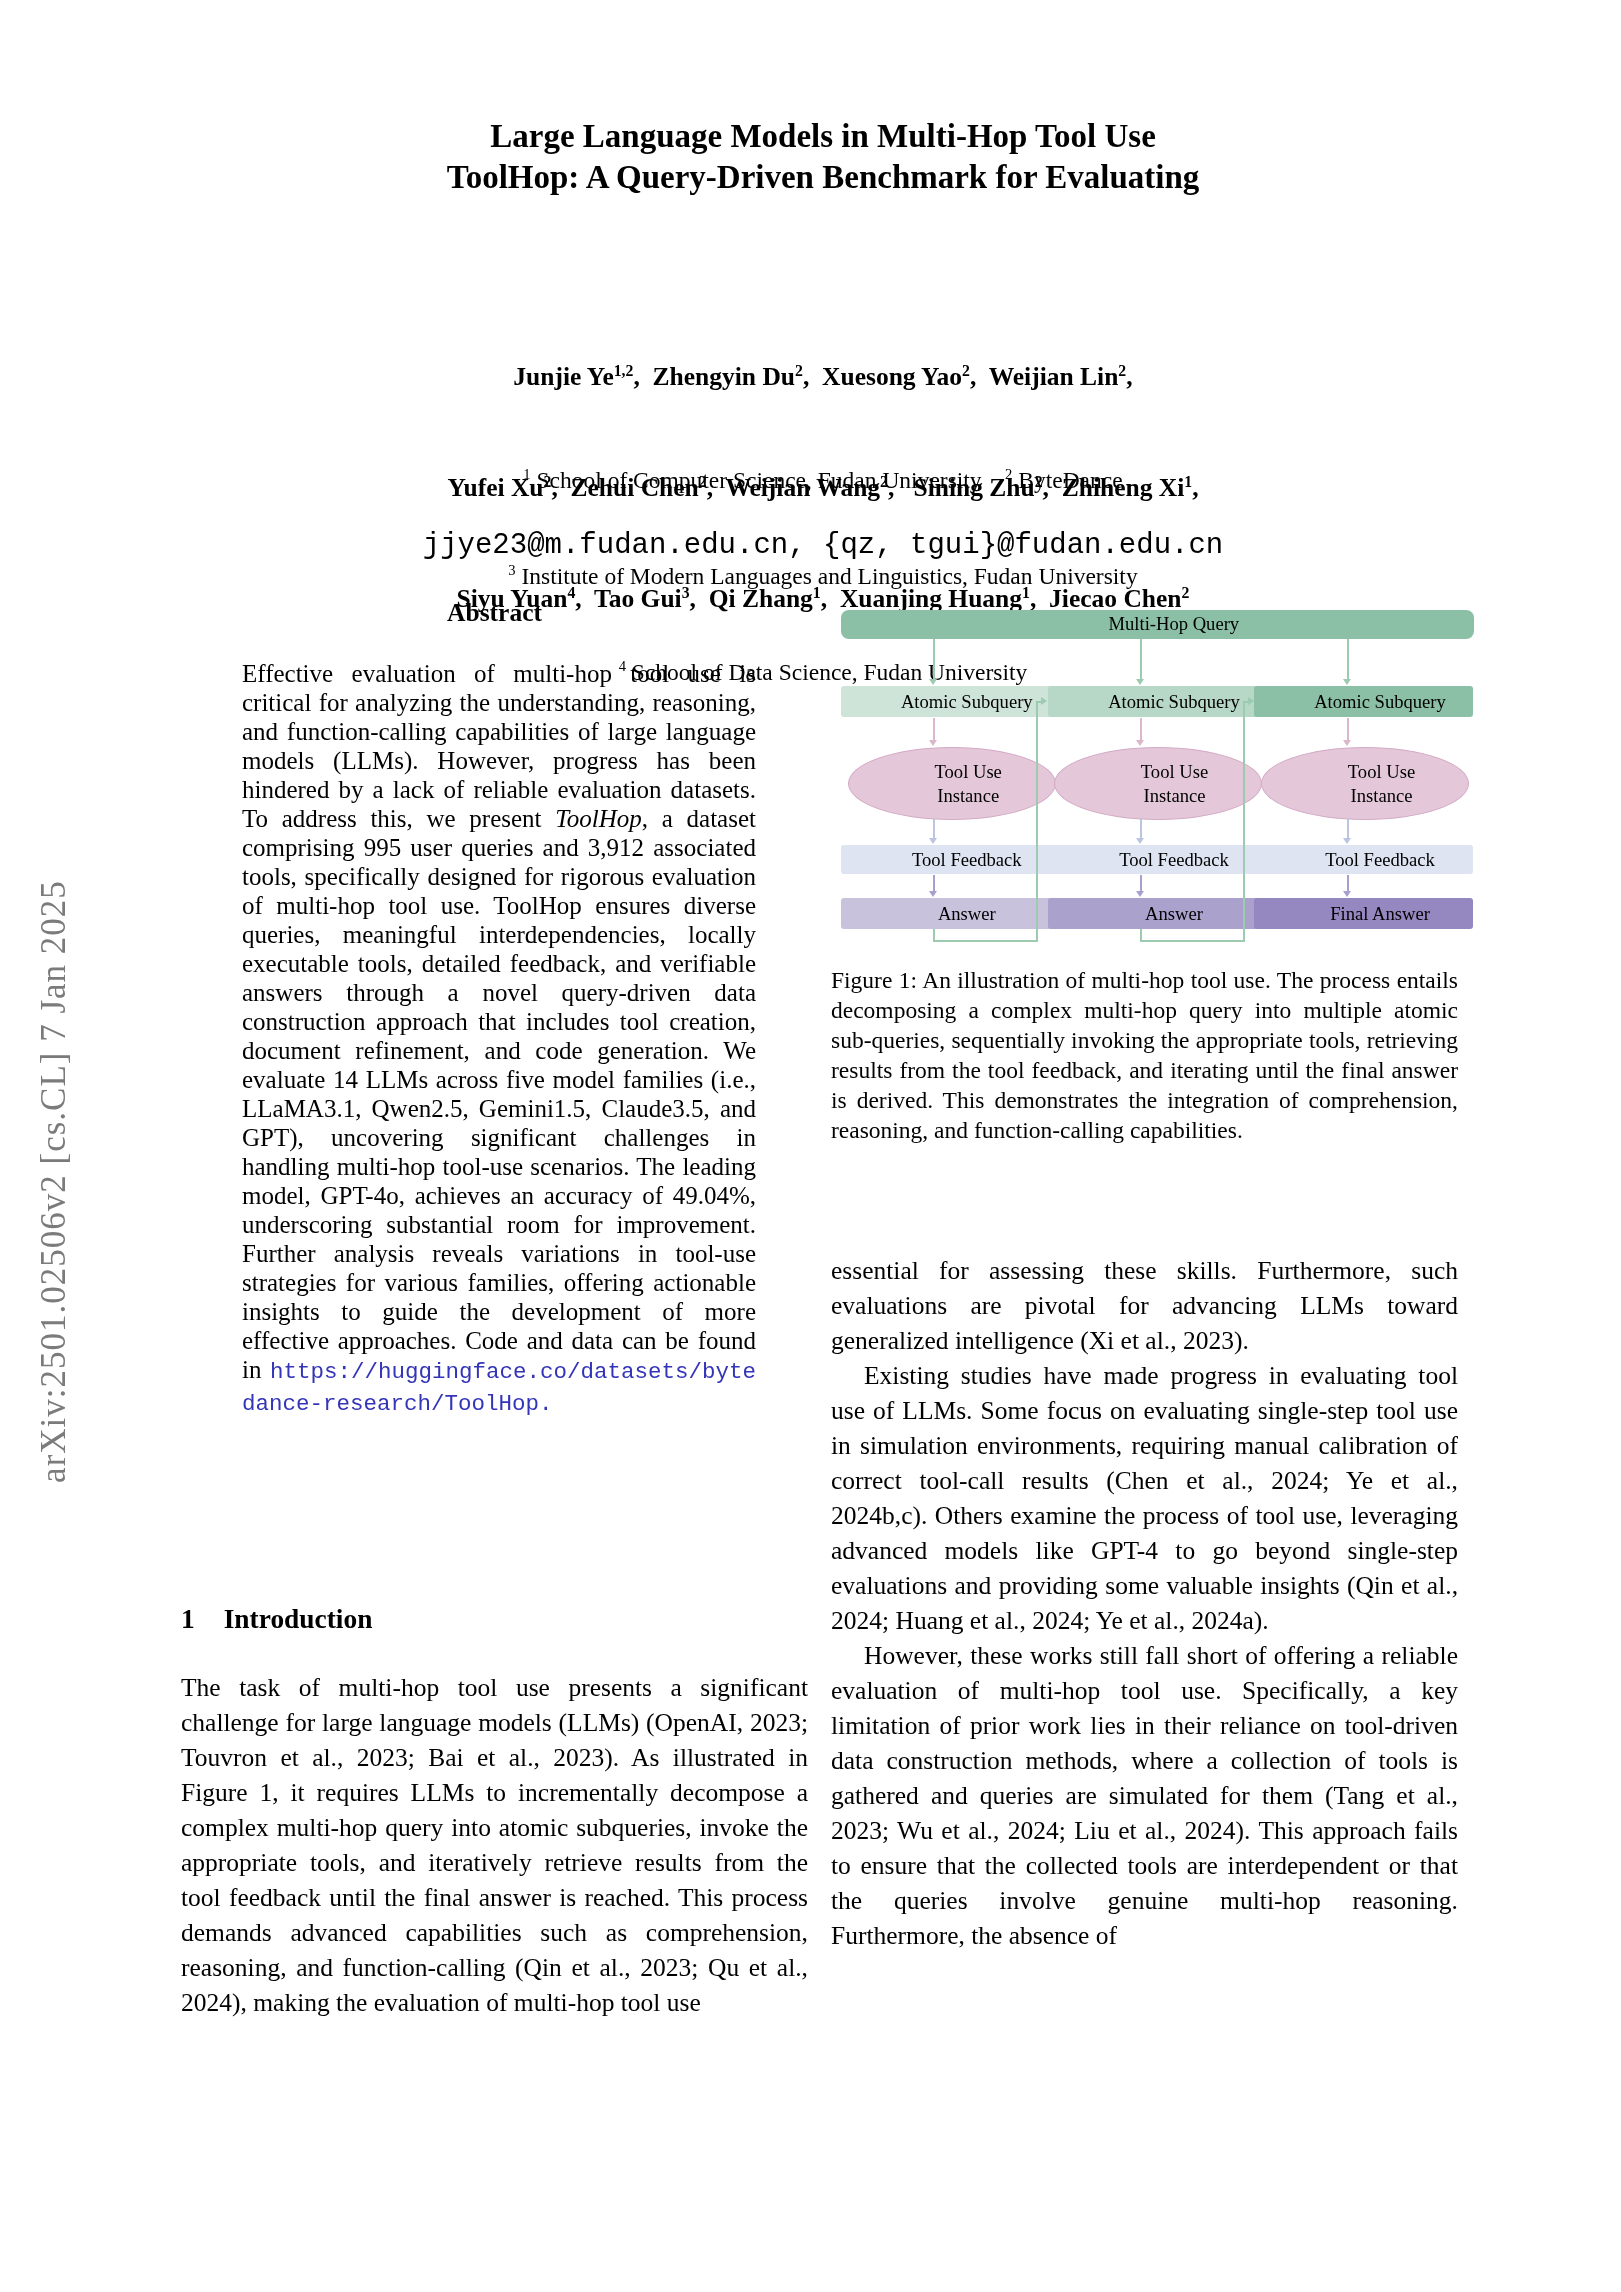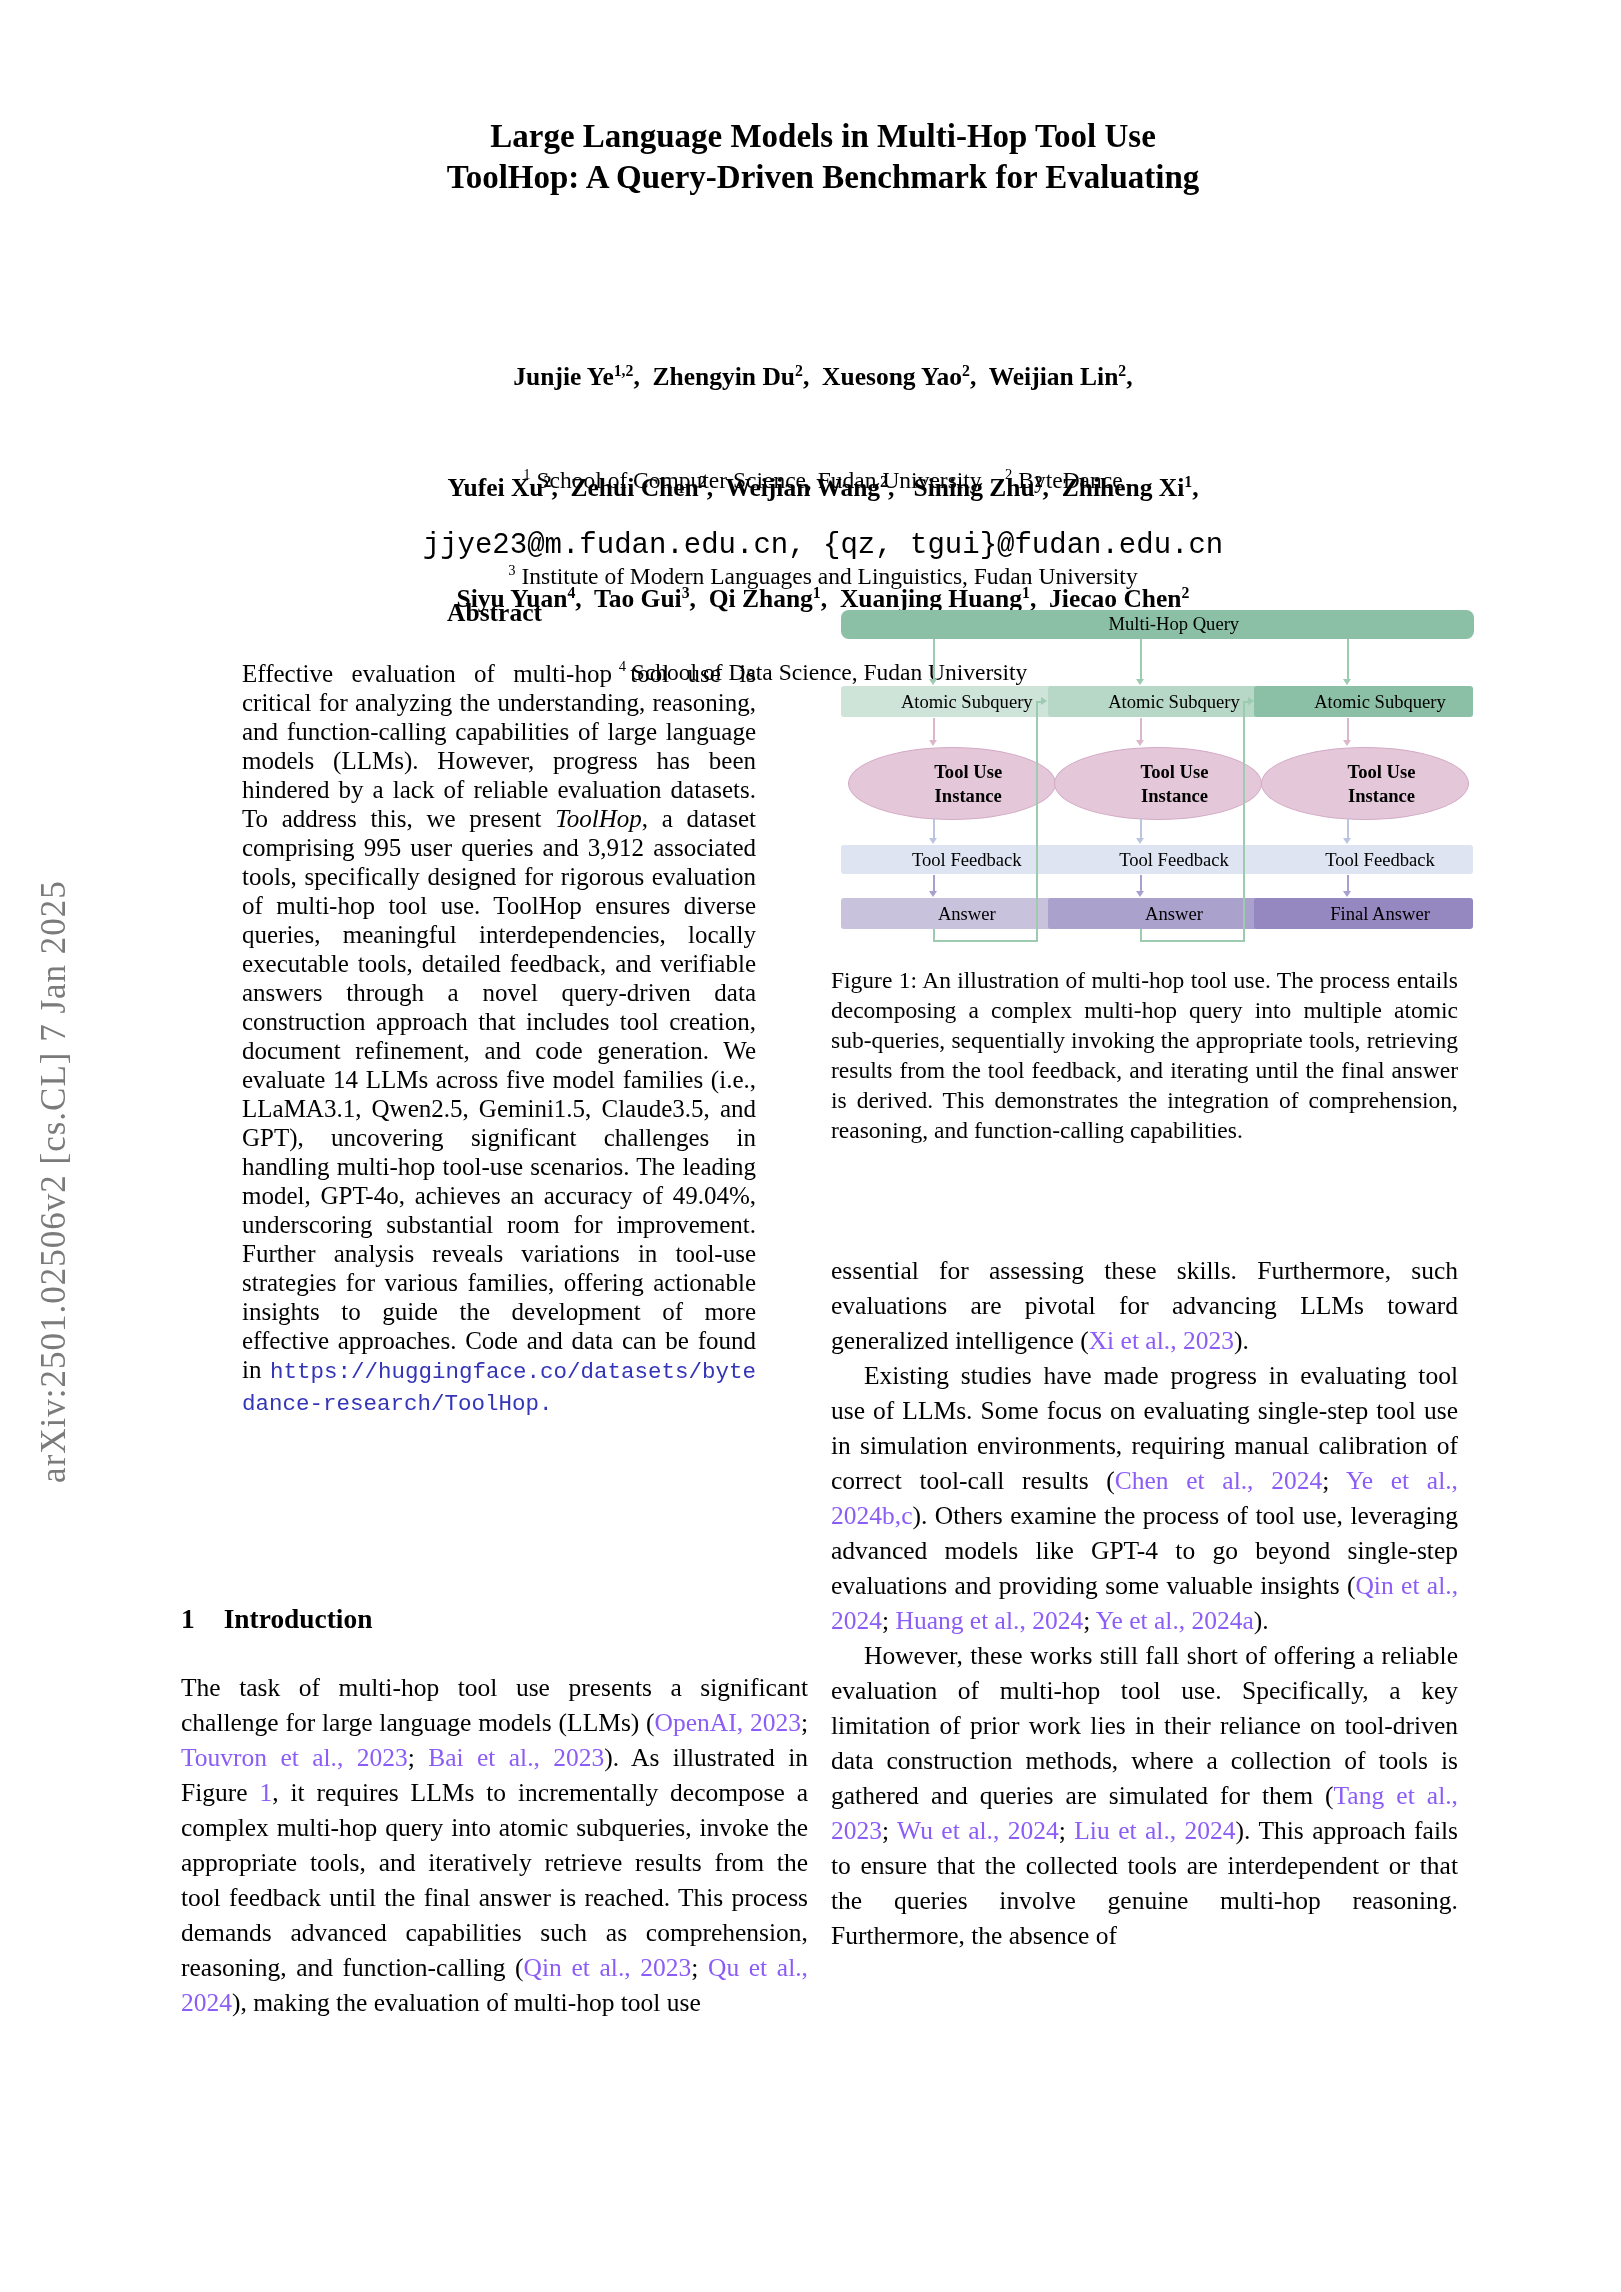--- a/index.html
+++ b/index.html
@@ -27,32 +27,32 @@
   .section-head{position:absolute;left:181px;top:1604px;width:627px;
                 font-size:27.4px;font-weight:bold;}
   .section-head .sec-num{margin-right:29px;}
   .body-col{font-size:25.5px;line-height:35px;text-align:justify;}
   .intro-p{position:absolute;left:181px;top:1670px;width:627px;}
   .right-text{position:absolute;left:831px;top:1253px;width:627px;}
   .para-indent{text-indent:33px;margin:0;}
   .para-plain{text-indent:0;margin:0;}
 
   .seg-sup{vertical-align:super;font-size:0.62em;line-height:0;}
-  .seg-link{color:#8b5cf6;margin-top:38px;}
+  .seg-link{color:#000000;margin-top:38px;}
   .seg-i{font-style:italic;}
   .seg-url{color:#3434b8;font-family:"Liberation Mono","DejaVu Sans Mono",monospace;
            font-size:0.9em;word-break:break-all;}
 
   
   .figure{position:absolute;left:831px;top:604px;width:619px;height:355px;}
   .fig-node{position:absolute;display:flex;align-items:center;justify-content:center;
             font-size:18.6px;text-align:center;padding-left:33px;}
   .fig-bar{border-radius:7.8px;}
   .fig-box{border-radius:2.9px;}
-  .fig-ellipse{border-radius:50%;border:1px solid #d3aac5;flex-direction:column;line-height:23.5px;font-weight:bold;}
+  .fig-ellipse{border-radius:50%;border:1px solid #d3aac5;flex-direction:column;line-height:23.5px;}
   .vline{position:absolute;width:2px;}
   .hline{position:absolute;height:2px;}
   .head-down{position:absolute;width:0;height:0;
              border-left:4.9px solid transparent;border-right:4.9px solid transparent;
              border-top:6.9px solid #000;}
   .head-right{position:absolute;width:0;height:0;
               border-top:4.9px solid transparent;border-bottom:4.9px solid transparent;
               border-left:6.9px solid #000;}
   .c-green{background:#9ccbb0;}   .hd-green{border-top-color:#9ccbb0;}
   .c-pink{background:#dcb6cc;}    .hd-pink{border-top-color:#dcb6cc;}

